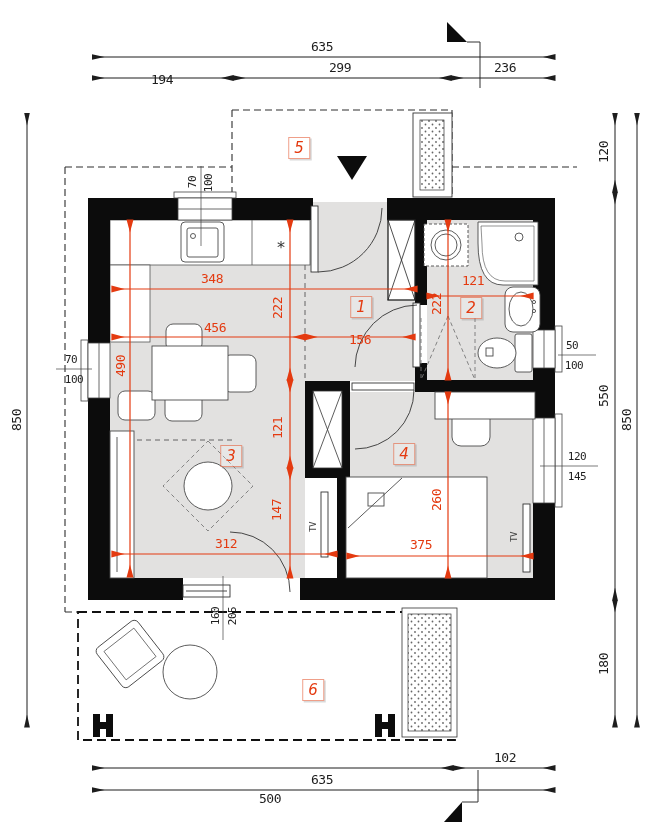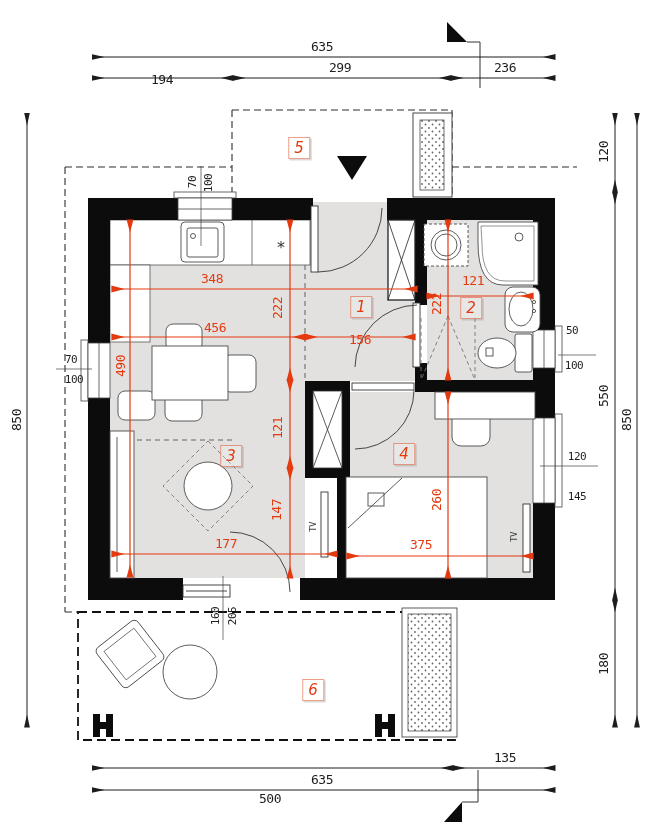--- a/index.html
+++ b/index.html
@@ -255,44 +255,44 @@
 <span class="lbl" style="left:322px;top:46px">635</span>
 <span class="lbl" style="left:162px;top:79px">194</span>
 <span class="lbl" style="left:340px;top:67px">299</span>
 <span class="lbl" style="left:505px;top:67px">236</span>
 <span class="lbl v" style="left:16px;top:420px">850</span>
 <span class="lbl v" style="left:603px;top:152px">120</span>
 <span class="lbl v" style="left:603px;top:396px">550</span>
 <span class="lbl v" style="left:603px;top:664px">180</span>
 <span class="lbl v" style="left:626px;top:420px">850</span>
 <span class="lbl" style="left:270px;top:798px">500</span>
-<span class="lbl" style="left:505px;top:757px">135</span>
+<span class="lbl" style="left:505px;top:757px">102</span>
 <span class="lbl" style="left:322px;top:779px">635</span>
 
 <span class="lbl red" style="left:212px;top:278px">348</span>
 <span class="lbl red" style="left:215px;top:327px">456</span>
 <span class="lbl red" style="left:360px;top:339px">156</span>
 <span class="lbl red" style="left:473px;top:280px">121</span>
 <span class="lbl red v" style="left:277px;top:308px">222</span>
 <span class="lbl red v" style="left:277px;top:428px">121</span>
 <span class="lbl red v" style="left:276px;top:510px">147</span>
 <span class="lbl red v" style="left:120px;top:366px">490</span>
-<span class="lbl red" style="left:226px;top:543px">177</span>
+<span class="lbl red" style="left:226px;top:543px">312</span>
 <span class="lbl red" style="left:421px;top:544px">375</span>
 <span class="lbl red v" style="left:436px;top:304px">222</span>
 <span class="lbl red v" style="left:436px;top:500px">260</span>
 
 <span class="lbl small v" style="left:192px;top:182px">70</span>
 <span class="lbl small v" style="left:208px;top:183px">100</span>
 <span class="lbl small" style="left:71px;top:359px">70</span>
 <span class="lbl small" style="left:74px;top:379px">100</span>
-<span class="lbl small" style="left:572px;top:330px">50</span>
+<span class="lbl small" style="left:572px;top:345px">50</span>
 <span class="lbl small" style="left:574px;top:365px">100</span>
 <span class="lbl small" style="left:577px;top:456px">120</span>
-<span class="lbl small" style="left:577px;top:496px">145</span>
+<span class="lbl small" style="left:577px;top:476px">145</span>
 <span class="lbl small v" style="left:215px;top:616px">160</span>
 <span class="lbl small v" style="left:232px;top:616px">205</span>
 
 <span class="room" style="left:361px;top:307px">1</span>
 <span class="room" style="left:471px;top:308px">2</span>
 <span class="room" style="left:231px;top:456px">3</span>
 <span class="room" style="left:404px;top:454px">4</span>
 <span class="room" style="left:299px;top:148px">5</span>
 <span class="room" style="left:313px;top:690px">6</span>
 

